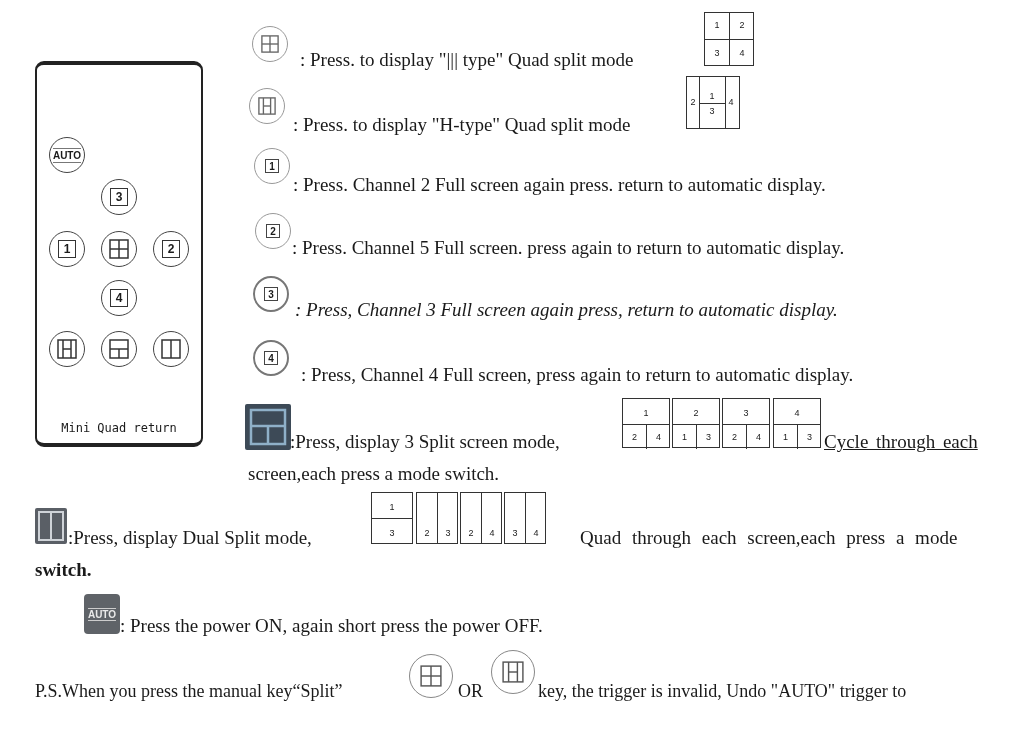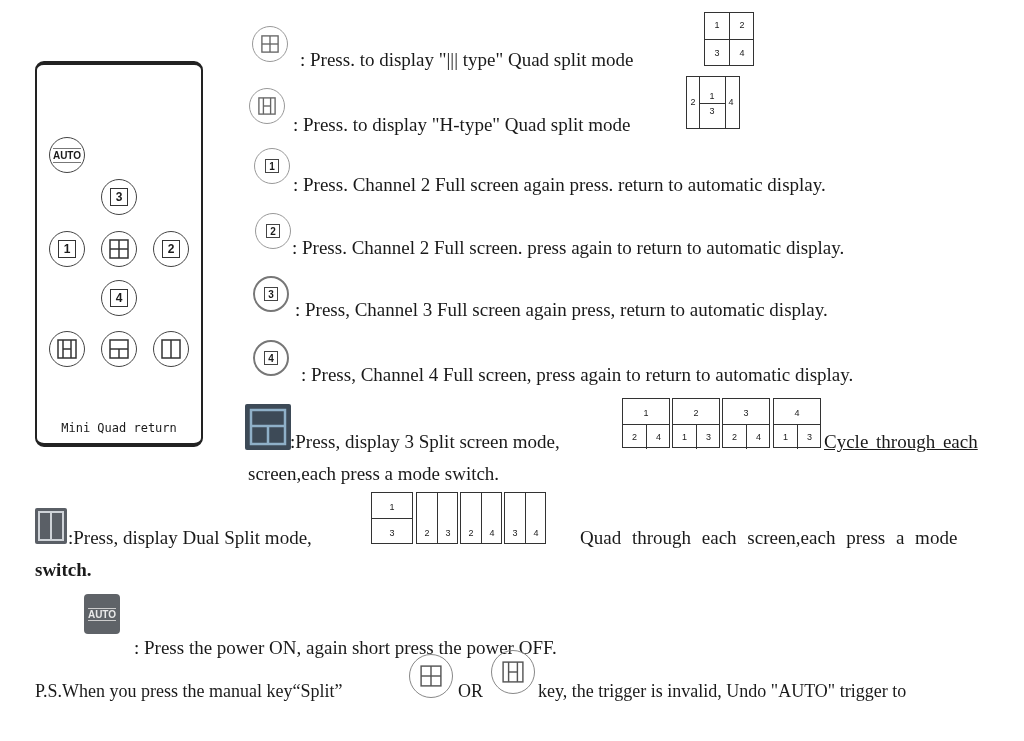--- a/index.html
+++ b/index.html
@@ -106,26 +106,26 @@
 </div>
 
 <div class="dicon" style="left:254px;top:148px;">
     <span class="dsq">1</span>
   </div>
 <div class="abs txt" style="left:293px;top:174px;">:  Press. Channel 2 Full screen again press. return to automatic display.</div>
 
 <div class="dicon" style="left:255px;top:213px;">
     <span class="dsq">2</span>
   </div>
-<div class="abs txt" style="left:292px;top:237px;">:  Press. Channel 2 Full screen. press again to return to automatic display.</div>
+<div class="abs txt" style="left:292px;top:237px;">:  Press. Channel 5 Full screen. press again to return to automatic display.</div>
 
 <div class="dicon" style="left:253px;top:276px;border-color:#777;border-width:2px;">
     <span class="dsq">3</span>
   </div>
-<div class="abs txt" style="left:295px;top:299px;">:  Press, Channel 3 Full screen again press, return to automatic display.</div>
+<div class="abs txt" style="left:295px;top:299px;font-style:italic;">:  Press, Channel 3 Full screen again press, return to automatic display.</div>
 
 <div class="dicon" style="left:253px;top:340px;border-color:#777;border-width:2px;">
     <span class="dsq">4</span>
   </div>
 <div class="abs txt" style="left:301px;top:364px;">:  Press, Channel 4 Full screen, press again to return to automatic display.</div>
 
 <div class="dark-icon" style="left:245px;top:404px;width:46px;height:46px;">
   <svg width="46" height="46" viewBox="0 0 46 46">
       <rect x="6" y="6" width="34" height="34" fill="none" stroke="#8fb0c8" stroke-width="2.5"></rect>
       <line x1="6" y1="22" x2="40" y2="22" stroke="#8fb0c8" stroke-width="2.5"></line>
@@ -194,21 +194,21 @@
     <div class="cell" style="left:0;top:32px;width:20px;height:16px;">3</div>
     <div class="cell" style="left:21px;top:32px;width:20px;height:16px;">4</div>
   </div>
 </div>
 <div class="abs txt" style="left:580px;top:527px;word-spacing:6px;">Quad  through  each  screen,each  press  a  mode</div>
 <div class="abs txt" style="left:35px;top:559px;font-weight:bold;">switch.</div>
 
 <div class="dark-icon" style="left:84px;top:594px;width:36px;height:40px;background:#5f6368;border-radius:4px;display:flex;align-items:center;justify-content:center;">
   <span style="font-family:'Liberation Sans',sans-serif;font-size:10px;font-weight:bold;color:#e8e8e8;border-top:1px solid #ccc;border-bottom:1px solid #ccc;">AUTO</span>
 </div>
-<div class="abs txt" style="left:134px;top:615px;margin-top:22px;">:  Press the power ON, again short press the power OFF.</div>
+<div class="abs txt" style="left:120px;top:615px;">:  Press the power ON, again short press the power OFF.</div>
 
 <div class="abs txt" style="left:35px;top:681px;font-size:18px;">P.S.When you press the manual key“Split”</div>
 <div class="dicon" style="left:409px;top:654px;width:44px;height:44px;border-color:#888;">
   <svg width="22" height="22" viewBox="0 0 20 20">
       <rect x="1" y="1" width="18" height="18" fill="none" stroke="#555" stroke-width="1.3"></rect>
       <line x1="10" y1="1" x2="10" y2="19" stroke="#555" stroke-width="1.3"></line>
       <line x1="1" y1="10" x2="19" y2="10" stroke="#555" stroke-width="1.3"></line>
     </svg>
 </div>
 <div class="abs txt" style="left:458px;top:681px;font-size:18px;">OR</div>

